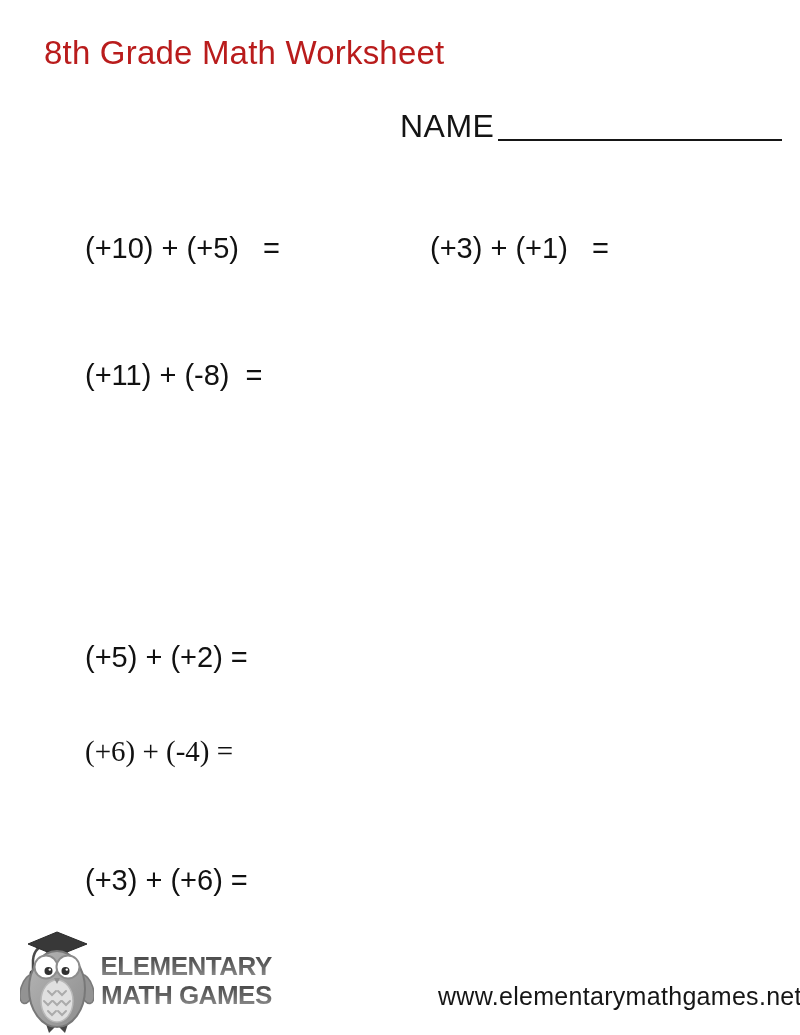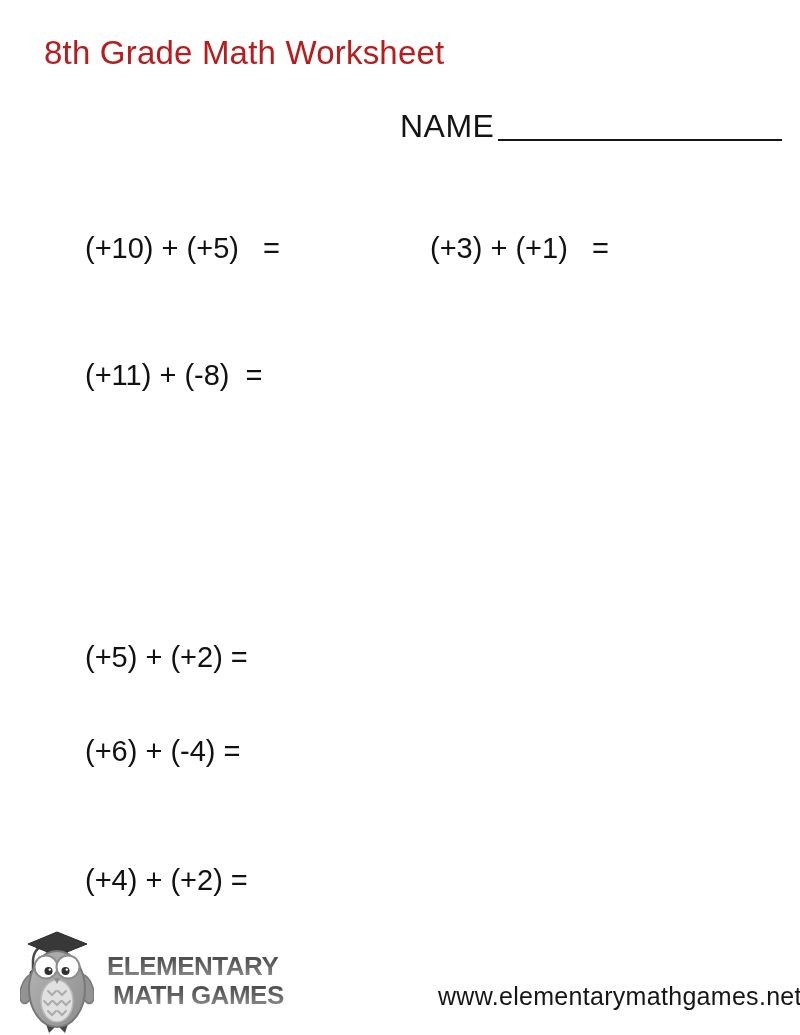--- a/index.html
+++ b/index.html
@@ -43,44 +43,45 @@
     margin-left: 4px;
     border-bottom: 2px solid #161616;
   }
 
   .problems { position: absolute; left: 0; top: 0; width: 800px; }
   .prob-row { position: absolute; left: 85px; width: 700px; height: 40px; }
   .prob-row.r1 { top: 228px; }
   .prob-row.r2 { top: 343px; margin-top: 12px; }
   .prob-row.r3 { top: 471px; }
   .prob-row.r4 { top: 601px; margin-top: 36px; }
-  .prob-row.r5 { top: 731px; }
+  .prob-row.r5 { top: 731px; font-family: Liberation Serif, serif; }
   .prob-row.r6 { top: 860px; }
   .prob {
     font-size: 29px;
     line-height: 40px;
     color: #111111;
     white-space: pre;
   }
   .prob.left { position: absolute; left: 0; top: 0; }
   .prob.right { position: absolute; left: 345px; top: 0; }
 
   .logo {
     position: absolute;
     left: 20px;
     top: 931px;
     display: flex;
     align-items: flex-start;
   }
   .owl-wrap { width: 74px; height: 102px; }
   .logo-text {
-    margin-left: 13px;
+    margin-left: 1px;
     padding-top: 21px;
     font-weight: bold;
     line-height: 29px;
+    text-align: right;
   }
   .logo-line {
     font-size: 26px;
     letter-spacing: -0.5px;
     color: #5f5f5f;
     white-space: pre;
   }
   .logo-line.l2 { padding-left: 6px; }
   @supports ((background-clip: text) or (-webkit-background-clip: text)) {
     .logo-line {
@@ -121,21 +122,21 @@
   </div>
   <div class="prob-row r3">
   </div>
   <div class="prob-row r4">
     <span class="prob left">(+5) + (+2) =</span>
   </div>
   <div class="prob-row r5">
     <span class="prob left">(+6) + (-4) =</span>
   </div>
   <div class="prob-row r6">
-    <span class="prob left">(+4) + (+2) =</span>
+    <span class="prob left">(+3) + (+6) =</span>
   </div>
 </div>
 
 <div class="logo">
   <span class="owl-wrap">
     <svg width="74" height="102" viewBox="0 0 74 102" xmlns="http://www.w3.org/2000/svg">
       <defs>
         <linearGradient id="bodyGrad" x1="0" y1="0" x2="1" y2="1">
           <stop offset="0" stop-color="#b6b6b6"></stop>
           <stop offset="1" stop-color="#8d8d8d"></stop>

